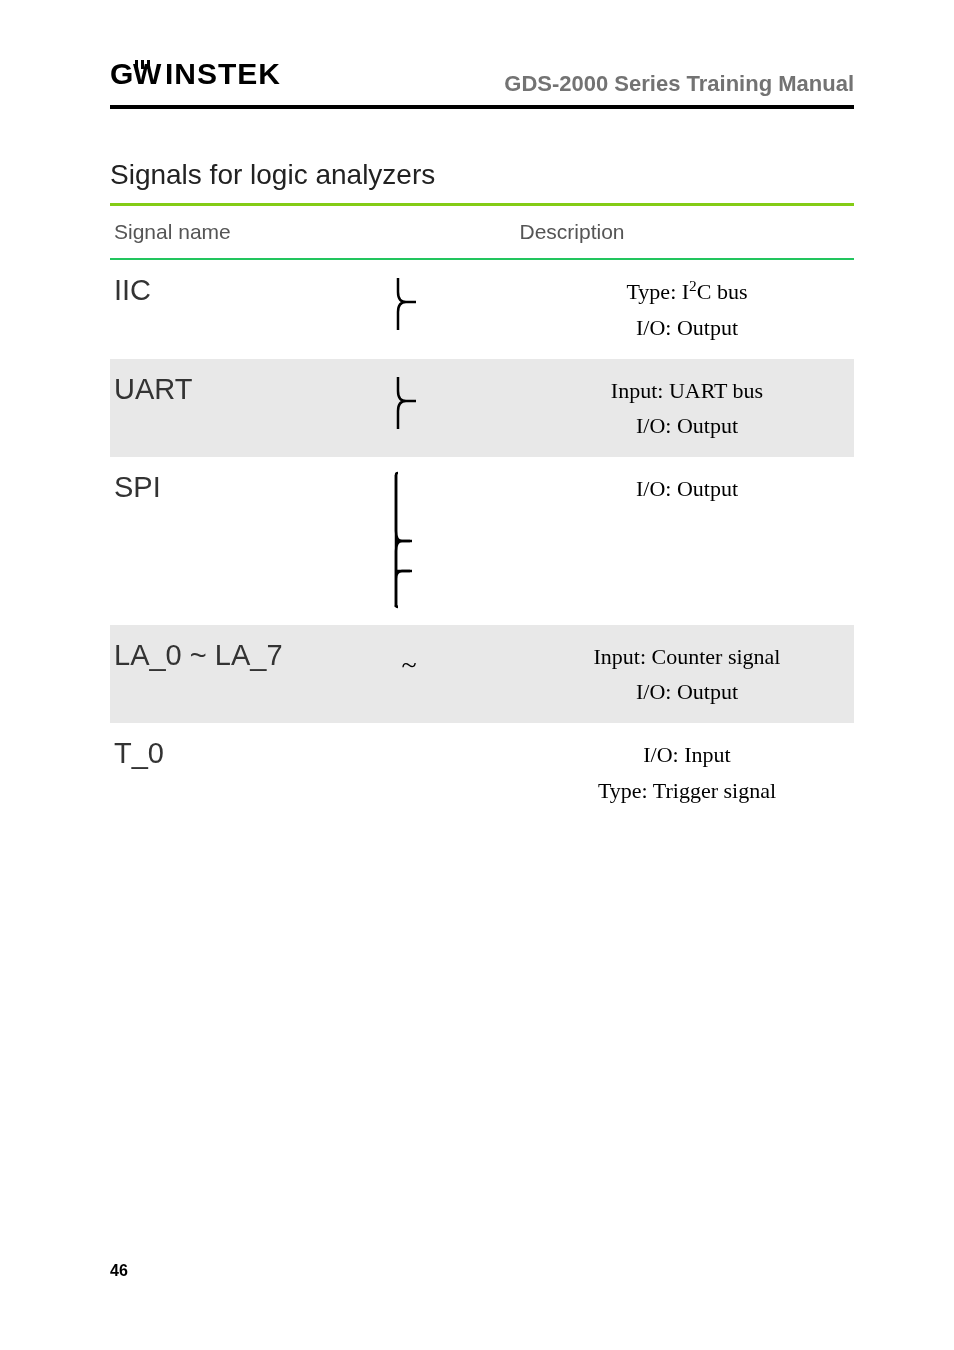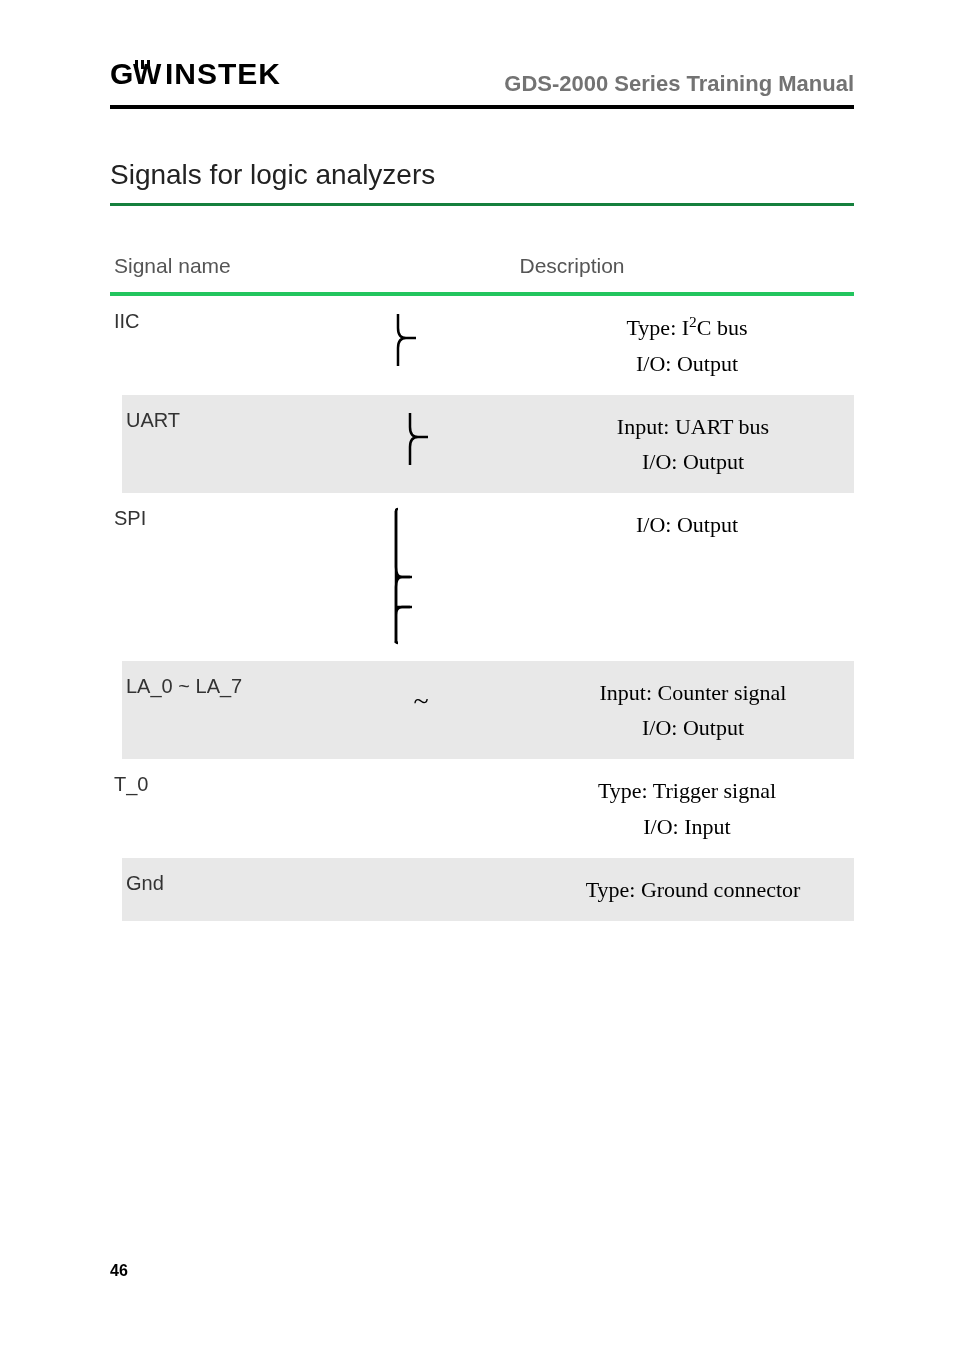--- a/index.html
+++ b/index.html
@@ -35,32 +35,31 @@
       font-weight: bold;
       font-size: 22px;
       color: #737373;
     }
     .section-title {
       font-family: 'Helvetica Neue', Arial, sans-serif;
       font-size: 28px;
       font-weight: 400;
       color: #222;
       padding-bottom: 12px;
-      border-bottom: 3px solid #15803d;
+      border-bottom: 3px solid #84cc16;
       margin-bottom: 0;
     }
     .table {
       width: 100%;
       border-collapse: collapse;
     }
     .table-header {
       display: flex;
       padding: 14px 4px;
-      border-bottom: 4px solid #22c55e;
-      margin-top: 34px;
+      border-bottom: 2px solid #22c55e;
     }
     .col-name {
       width: 180px;
       flex-shrink: 0;
     }
     .col-icon {
       width: 230px;
       flex-shrink: 0;
     }
     .col-desc {
@@ -73,25 +72,24 @@
       color: #555;
       font-weight: 400;
     }
     .row {
       display: flex;
       align-items: flex-start;
       padding: 14px 4px;
     }
     .row.shaded {
       background: #e8e8e8;
-      margin-left: 12px;
     }
     .signal-name {
       font-family: 'Helvetica Neue', Arial, sans-serif;
-      font-size: 20px;
+      font-size: 29px;
       color: #333;
       font-weight: 400;
     }
     .desc-line {
       font-family: Georgia, 'Times New Roman', serif;
       font-size: 22px;
       color: #000;
       line-height: 1.6;
     }
     .icon-cell {
@@ -201,28 +199,21 @@
     <div class="col-desc">
       <div class="desc-line">Input: Counter signal</div>
       <div class="desc-line">I/O: Output</div>
     </div>
   </div>
 
   <div class="row">
     <div class="col-name signal-name">T_0</div>
     <div class="col-icon icon-cell"></div>
     <div class="col-desc">
+      <div class="desc-line">I/O: Input</div>
       <div class="desc-line">Type: Trigger signal</div>
-      <div class="desc-line">I/O: Input</div>
-    </div>
-  </div>
-
-  <div class="row shaded">
-    <div class="col-name signal-name">Gnd</div>
-    <div class="col-icon icon-cell"></div>
-    <div class="col-desc">
-      <div class="desc-line">Type: Ground connector</div>
-    </div>
-  </div>
+    </div>
+  </div>
+
 
 </div>
 
 <div class="page-number">46</div>
 
 </body></html>

